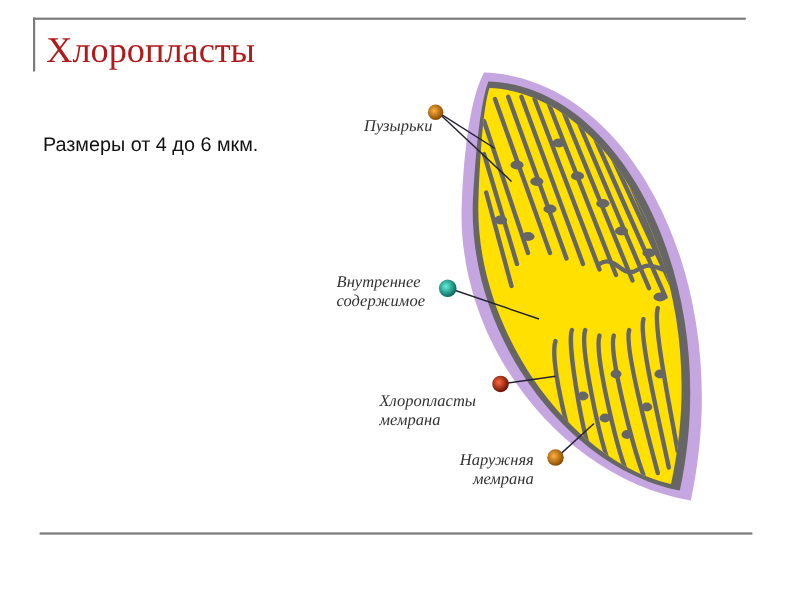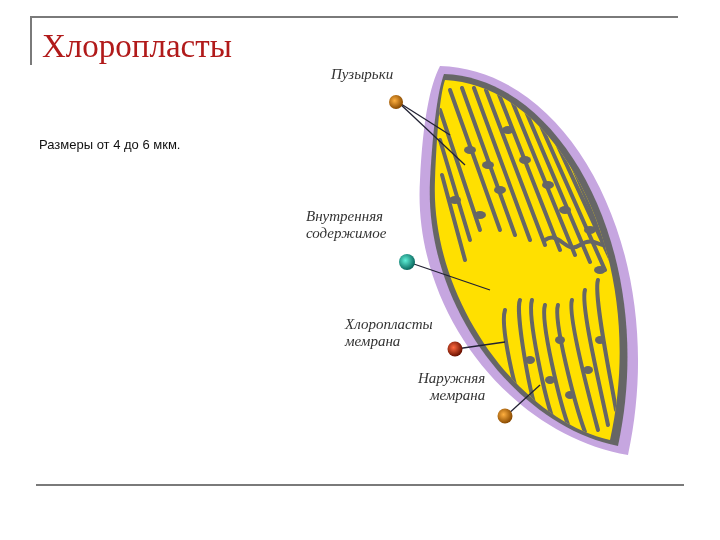--- a/index.html
+++ b/index.html
@@ -1,23 +1,23 @@
 <!DOCTYPE html>
 <html><head>
   <meta charset="utf-8">
   <style>
     html, body { margin:0; padding:0; }
     body { width:720px; height:540px; background:#ffffff; position:relative; overflow:hidden; }
     .frame-top { position:absolute; left:30px; top:16px; width:648px; height:2px; background:#7a7a7a; }
     .frame-left { position:absolute; left:30px; top:16px; width:2px; height:49px; background:#7a7a7a; }
     .frame-bottom { position:absolute; left:36px; top:484px; width:648px; height:2px; background:#7a7a7a; }
     .title { position:absolute; left:42px; top:30px; font-family:"Liberation Serif","DejaVu Serif",serif; font-size:33px; color:#b11a1a; line-height:1; white-space:nowrap;text-align:center; }
-    .body-text { position:absolute; left:39px; top:137px; font-family:"Liberation Sans","DejaVu Sans",sans-serif; font-size:13px; color:#111; white-space:nowrap; }
+    .body-text { position:absolute; left:39px; top:121px; font-family:"Liberation Sans","DejaVu Sans",sans-serif; font-size:18px; color:#111; white-space:nowrap; }
     .diagram { position:absolute; left:0; top:0; width:720px; height:540px; }
-    .lbl { position:absolute; font-family:"Liberation Serif","DejaVu Serif",serif; font-style:italic; font-size:15px; color:#333; line-height:17px; white-space:nowrap; }
+    .lbl { position:absolute; font-family:"Liberation Serif","DejaVu Serif",serif; font-style:italic; font-size:15px; color:#333; line-height:17px; white-space:nowrap;margin-top:41px; }
   </style>
 </head>
 <body>
 
 <div class="frame-top"></div>
 <div class="frame-left"></div>
 <div class="frame-bottom"></div>
 
 <div class="title">Хлоропласты</div>
 <div class="body-text">Размеры от 4 до 6 мкм.</div>
@@ -107,21 +107,21 @@
   <circle cx="396" cy="102" r="7" fill="url(#pinOrange)"></circle>
   <circle cx="407" cy="262" r="8" fill="url(#pinCyan)"></circle>
   <circle cx="455" cy="349" r="7.5" fill="url(#pinRed)"></circle>
   <circle cx="505" cy="416" r="7.5" fill="url(#pinOrange)"></circle>
 </svg>
 
 <div class="lbl" style="left:331px;top:66px;">
   <div>Пузырьки</div>
 </div>
 <div class="lbl" style="left:306px;top:208px;">
-  <div>Внутренняя</div>
+  <div>Внутреннее</div>
   <div>содержимое</div>
 </div>
 <div class="lbl" style="left:345px;top:316px;">
   <div>Хлоропласты</div>
   <div>мемрана</div>
 </div>
 <div class="lbl" style="left:418px;top:370px;text-align:right;">
   <div>Наружняя</div>
   <div>мемрана</div>
 </div>

